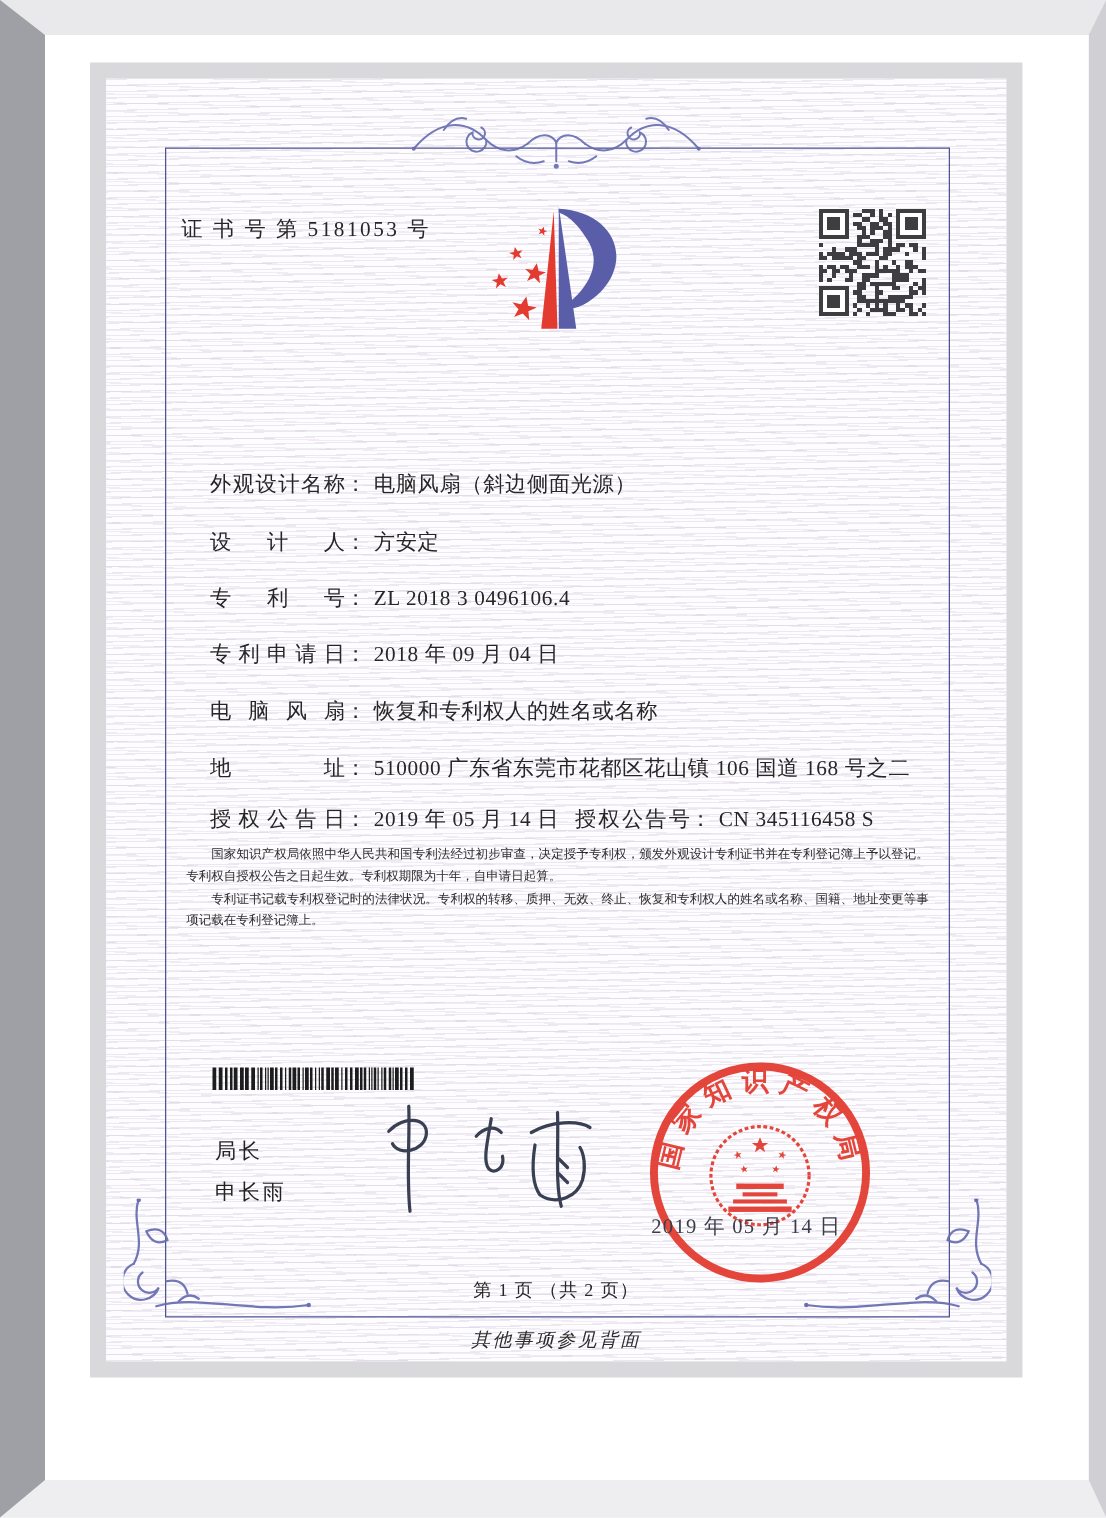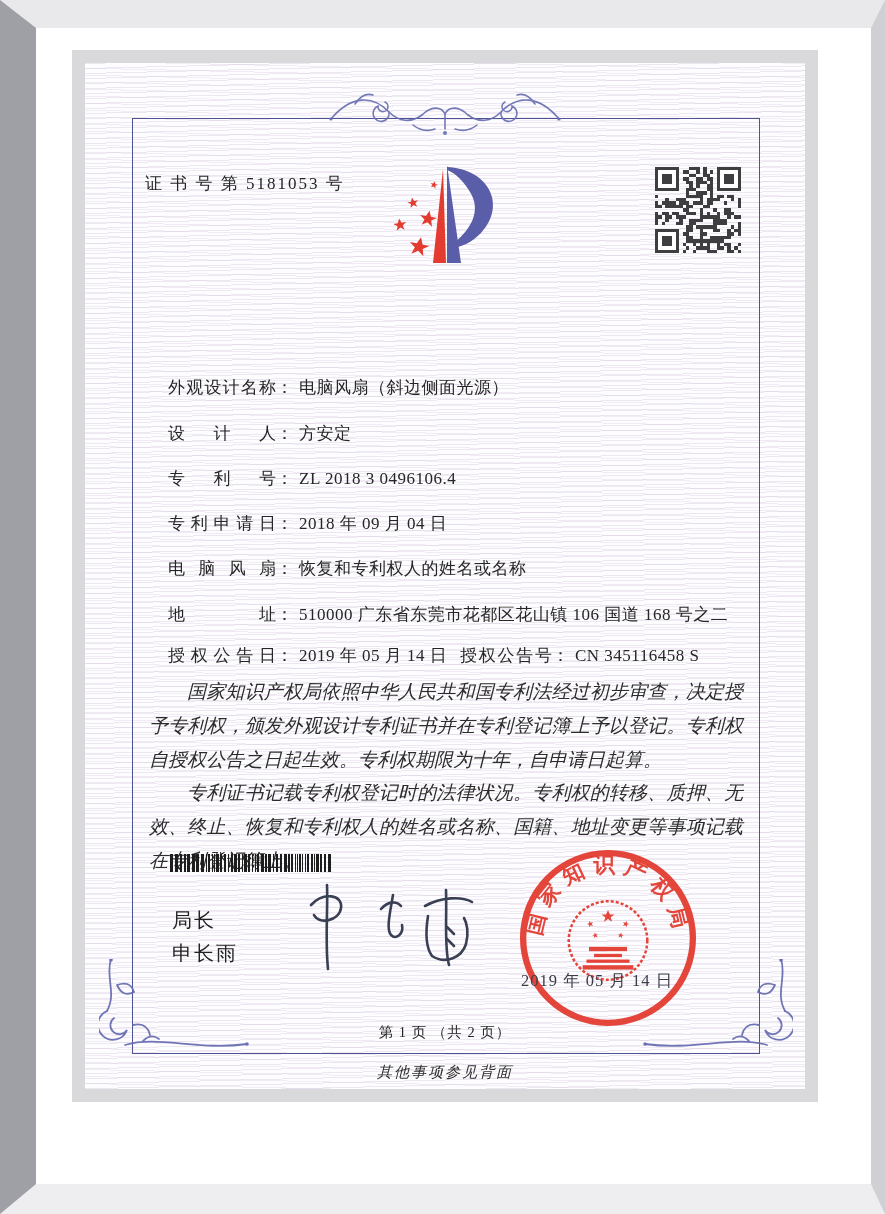--- a/index.html
+++ b/index.html
@@ -43,28 +43,28 @@
            font-size:37px; font-weight:bold; letter-spacing:9px; color:#2e2e2e; }
 
   .frow { position:absolute; left:83px; font-size:17px; white-space:nowrap; }
   .flabel { display:inline-block; width:108px; text-align:justify; text-align-last:justify; }
   .fcolon { margin-right:6px; }
   .fvalue { letter-spacing:.5px; }
   .fpair2 { position:absolute; left:292px; top:0; white-space:nowrap; }
   .fpair2 .flabel { width:92px; }
 
   .paras { position:absolute; left:64px; top:612px; width:594px;
-           font-size:19px; line-height:1.78; text-align:justify; font-style:italic; color:#2c2c2c; }
+           font-size:10px; line-height:1.78; text-align:justify; color:#2c2c2c; }
   .paras p { text-indent:2em; }
 
   .barcode { position:absolute; left:85px; top:791px; height:18px; white-space:nowrap; font-size:0; }
   .barcode i { display:inline-block; height:100%; background:#1d1d1d; }
 
   .signer { position:absolute; left:87px; top:841px; font-family:"Liberation Sans", sans-serif;
-            font-size:20px; letter-spacing:2px; color:#222; line-height:33px; }
+            font-size:17px; letter-spacing:2px; color:#222; line-height:33px; }
   .signature { position:absolute; left:212px; top:812px; width:185px; height:100px; }
 
   .seal { position:absolute; left:428px; top:780px; width:190px; height:190px; opacity:.92; }
   .seal-date { position:absolute; left:436px; top:907px; font-size:16.5px; letter-spacing:1px; color:#3a3d49; z-index:3; }
 
   .page-note { position:absolute; top:960px; left:0; width:100%; text-align:center; font-size:14.5px; letter-spacing:1px; }
   .back-note { position:absolute; top:1000px; left:0; width:100%; text-align:center;
                font-size:15px; font-style:italic; letter-spacing:2px; color:#2c2c2c; }
 </style>
 </head>

